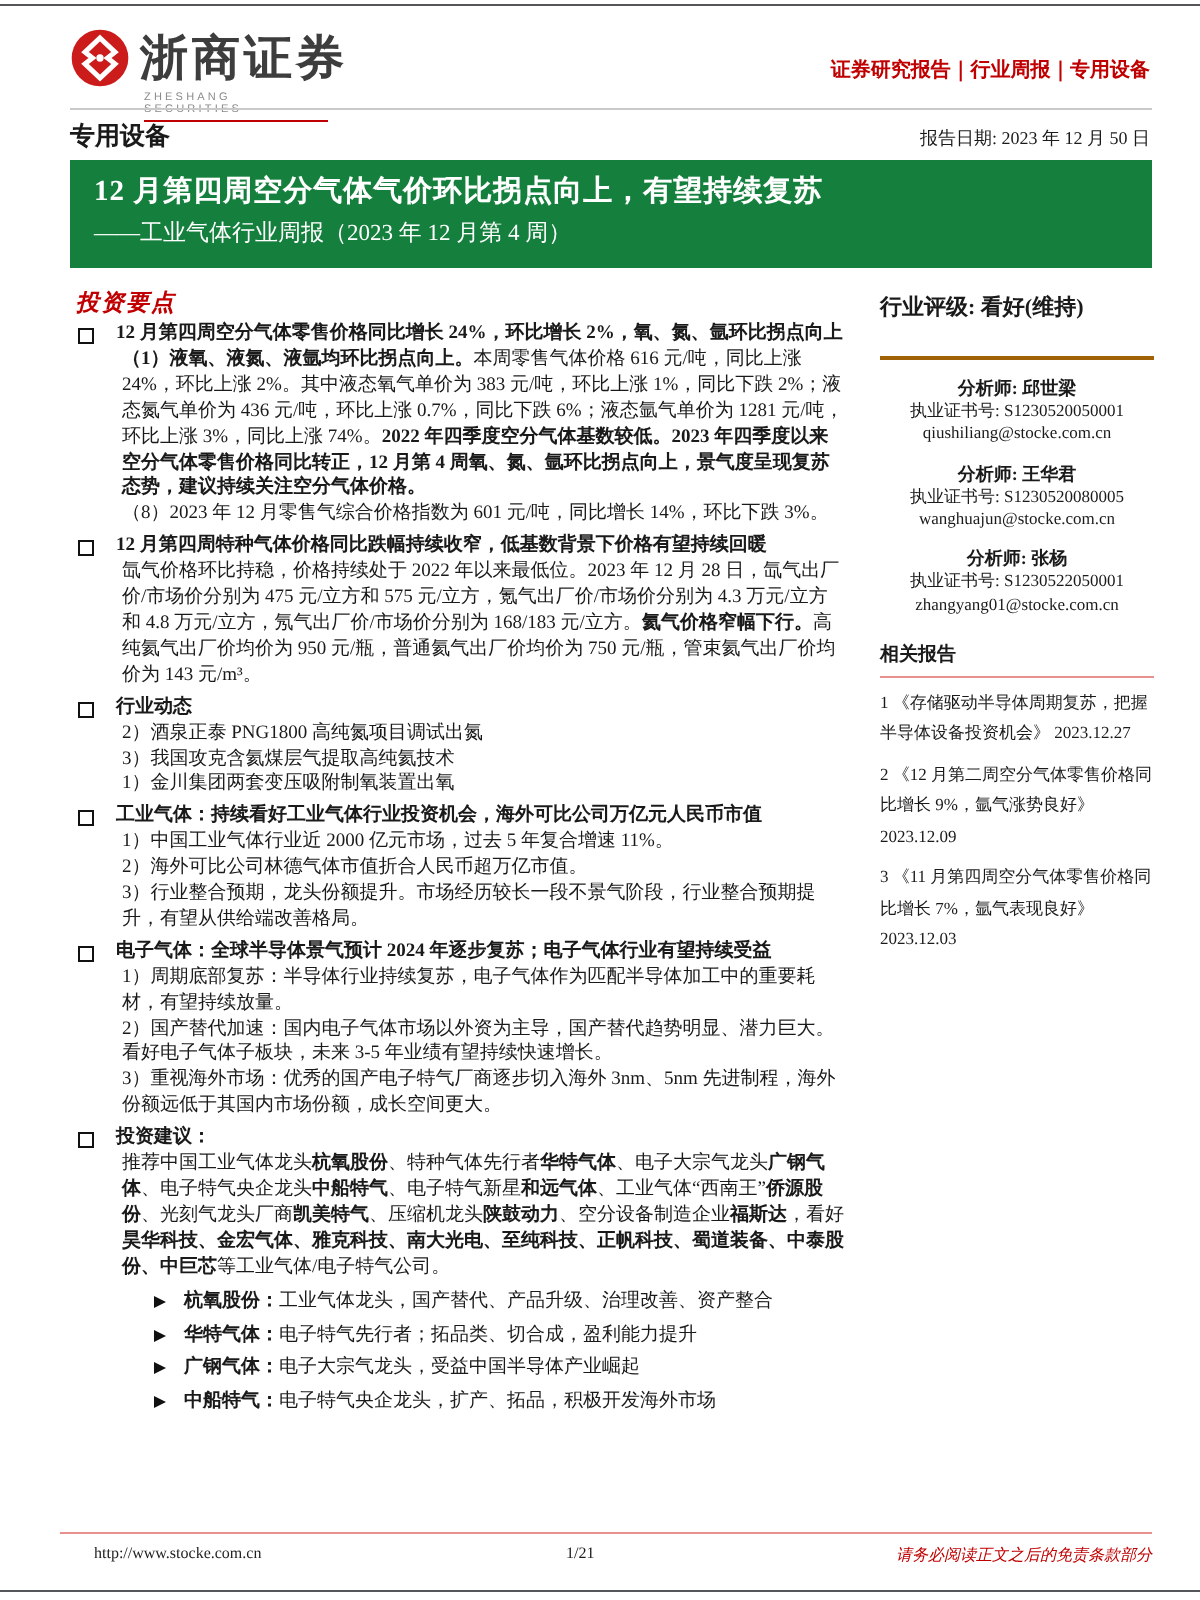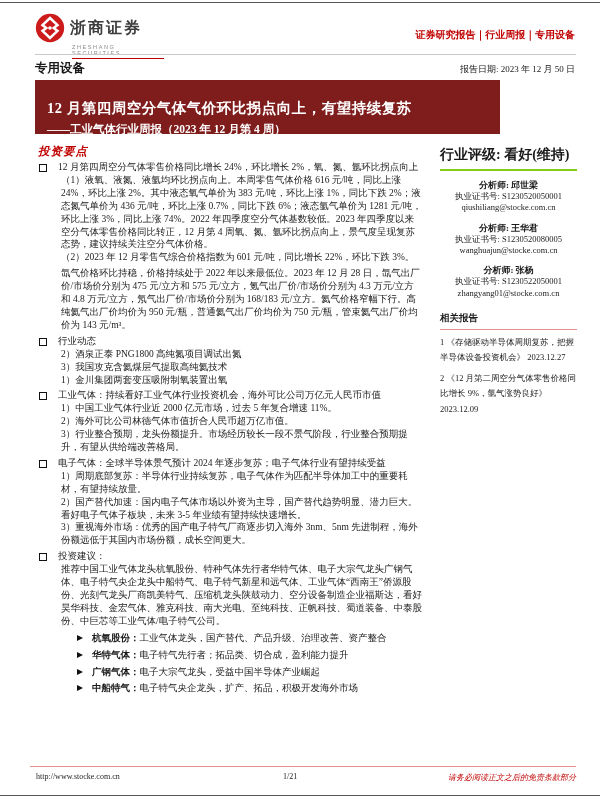--- a/index.html
+++ b/index.html
@@ -8,58 +8,58 @@
     font-family:"Liberation Serif","DejaVu Serif",serif;color:#1a1a1a;overflow:hidden;
   }
   .edge-line{position:absolute;left:0;width:600px;border-top:1px solid #55565a;}
   .edge-top{top:2px;}
   .edge-bottom{top:795px;}
 
   
   .logo{position:absolute;left:35px;top:13px;width:150px;}
   .logo-row{display:flex;align-items:center;}
   .emblem{width:30px;height:30px;flex:none;}
-  .brand-cn{font-size:16px;font-weight:bold;color:#3d3d3d;letter-spacing:2px;margin-left:5px;font-family:"Liberation Sans","DejaVu Sans",sans-serif;}
+  .brand-cn{font-size:24px;font-weight:bold;color:#3d3d3d;letter-spacing:2px;margin-left:5px;font-family:"Liberation Sans","DejaVu Sans",sans-serif;}
   .brand-en{font-size:5.5px;color:#8a8a8a;letter-spacing:1.6px;margin:1px 0 2px 37px;border-bottom:1.5px solid #c00000;padding-bottom:2px;width:92px;font-family:"Liberation Sans","DejaVu Sans",sans-serif;}
   .header-tags{position:absolute;right:25px;top:28px;font-size:10px;font-weight:bold;color:#c00000;}
   .header-divider{position:absolute;left:35px;top:54px;width:541px;border-top:1px solid #c9c9c9;}
   .category{position:absolute;left:35px;top:60px;font-size:12.5px;font-weight:bold;}
   .report-date{position:absolute;right:25px;top:63px;font-size:9px;}
 
   
-  .banner{position:absolute;left:35px;top:80px;width:465px;height:54px;background:#7f1d1d;color:#fff;box-sizing:border-box;padding:18px 10px 0 12px;}
+  .banner{position:absolute;left:35px;top:80px;width:541px;height:54px;background:#15803d;color:#fff;box-sizing:border-box;padding:6px 10px 0 12px;}
   .banner .t1{font-size:14.5px;font-weight:bold;line-height:20px;letter-spacing:.5px;}
-  .banner .t2{font-size:11.5px;font-weight:bold;line-height:17px;margin-top:3px;}
+  .banner .t2{font-size:11.5px;font-weight:normal;line-height:17px;margin-top:3px;}
 
   
   .highlights-label{position:absolute;left:38px;top:144px;font-size:11.5px;font-weight:bold;font-style:italic;color:#c00000;letter-spacing:1px;}
   .main{position:absolute;left:35px;top:161px;width:388px;}
   .section{margin-bottom:3px;}
   .sec-row{display:flex;}
   .bullet-sq{width:6px;height:6px;border:1.2px solid #111;margin:3px 11px 0 4px;flex:none;}
   .sec-headline{font-size:9.5px;font-weight:bold;line-height:12.9px;flex:1;}
   .para{margin-left:26px;font-size:9.5px;line-height:12.9px;}
-  .b{font-weight:normal;}
+  .b{font-weight:bold;}
   .arrow-row{margin-left:42px;font-size:9.5px;line-height:12.9px;margin-top:4px;display:flex;}
   .tri{width:0;height:0;border-left:6px solid #111;border-top:3.5px solid transparent;border-bottom:3.5px solid transparent;margin:3px 9px 0 0;flex:none;}
   .stock-name{font-weight:bold;}
 
   
   .sidebar{position:absolute;left:440px;top:146px;width:137px;font-size:8.5px;}
-  .rating{font-size:14px;font-weight:bold;padding-bottom:5px;border-bottom:2px solid #84cc16;}
+  .rating{font-size:11px;font-weight:bold;padding-bottom:17px;border-bottom:2px solid #a16207;}
   .analyst{margin-top:9px;text-align:center;}
   .analyst div{line-height:11.2px;}
   .analyst .nm{font-weight:bold;font-size:9px;}
   .related-title{margin-top:13px;font-size:9.5px;font-weight:bold;padding-bottom:4px;border-bottom:1.5px solid #e88f8f;}
   .related-item{margin-top:5px;line-height:15.5px;}
 
   
   .footer-divider{position:absolute;left:30px;top:766px;width:546px;border-top:1.5px solid #e88f8f;}
   .footer{position:absolute;left:35px;top:772px;width:541px;font-size:8px;}
-  .site-url{position:absolute;left:1px;color:#222;text-decoration:none;}
+  .site-url{position:absolute;left:12px;color:#222;text-decoration:none;}
   .page-number{position:absolute;left:248px;}
   .disclaimer{position:absolute;right:0;color:#c00000;font-style:italic;}
 </style>
 </head>
 <body>
 
 <div class="page">
   <div class="edge-line edge-top"></div>
 
   <div class="logo">
@@ -84,23 +84,27 @@
   </div>
 
   <div class="highlights-label">投资要点</div>
   <div class="main" id="sections">
       <div class="section">
         <div class="sec-row">
           <span class="bullet-sq"></span>
           <div class="sec-headline"><span class="b">12 月第四周空分气体零售价格同比增长 24%，环比增长 2%，氧、氮、氩环比拐点向上</span></div>
         </div>
         <div class="para"><span class="b">（1）液氧、液氮、液氩均环比拐点向上。</span><span>本周零售气体价格 616 元/吨，同比上涨 24%，环比上涨 2%。其中液态氧气单价为 383 元/吨，环比上涨 1%，同比下跌 2%；液态氮气单价为 436 元/吨，环比上涨 0.7%，同比下跌 6%；液态氩气单价为 1281 元/吨，环比上涨 3%，同比上涨 74%。</span><span class="b">2022 年四季度空分气体基数较低。2023 年四季度以来空分气体零售价格同比转正，12 月第 4 周氧、氮、氩环比拐点向上，景气度呈现复苏态势，建议持续关注空分气体价格。</span></div>
-        <div class="para"><span>（2）2023 年 12 月零售气综合价格指数为 601 元/吨，同比增长 22%，环比下跌 3%。</span></div>
+        <div class="para"><span>（8）2023 年 12 月零售气综合价格指数为 601 元/吨，同比增长 14%，环比下跌 3%。</span></div>
       </div>
       <div class="section">
+        <div class="sec-row">
+          <span class="bullet-sq"></span>
+          <div class="sec-headline"><span class="b">12 月第四周特种气体价格同比跌幅持续收窄，低基数背景下价格有望持续回暖</span></div>
+        </div>
         <div class="para"><span>氙气价格环比持稳，价格持续处于 2022 年以来最低位。2023 年 12 月 28 日，氙气出厂价/市场价分别为 475 元/立方和 575 元/立方，氪气出厂价/市场价分别为 4.3 万元/立方和 4.8 万元/立方，氖气出厂价/市场价分别为 168/183 元/立方。</span><span class="b">氦气价格窄幅下行。</span><span>高纯氦气出厂价均价为 950 元/瓶，普通氦气出厂价均价为 750 元/瓶，管束氦气出厂价均价为 143 元/m³。</span></div>
       </div>
       <div class="section">
         <div class="sec-row">
           <span class="bullet-sq"></span>
           <div class="sec-headline"><span class="b">行业动态</span></div>
         </div>
         <div class="para"><span>2）酒泉正泰 PNG1800 高纯氮项目调试出氮</span></div>
         <div class="para"><span>3）我国攻克含氦煤层气提取高纯氦技术</span></div>
         <div class="para"><span>1）金川集团两套变压吸附制氧装置出氧</span></div>
@@ -164,20 +168,21 @@
         <div class="analyst">
           <div class="nm">分析师: 张杨</div>
           <div>执业证书号: S1230522050001</div>
           <div>zhangyang01@stocke.com.cn</div>
         </div>
       </div>
     <div class="related-title">相关报告</div>
     <div id="related">
         <div class="related-item">1 《存储驱动半导体周期复苏，把握半导体设备投资机会》 2023.12.27</div>
         <div class="related-item">2 《12 月第二周空分气体零售价格同比增长 9%，氩气涨势良好》 2023.12.09</div>
+        <div class="related-item">3 《11 月第四周空分气体零售价格同比增长 7%，氩气表现良好》 2023.12.03</div>
       </div>
   </div>
 
   <div class="footer-divider"></div>
   <div class="footer">
     <a class="site-url" href="#">http://www.stocke.com.cn</a>
     <span class="page-number">1/21</span>
     <span class="disclaimer">请务必阅读正文之后的免责条款部分</span>
   </div>
 

